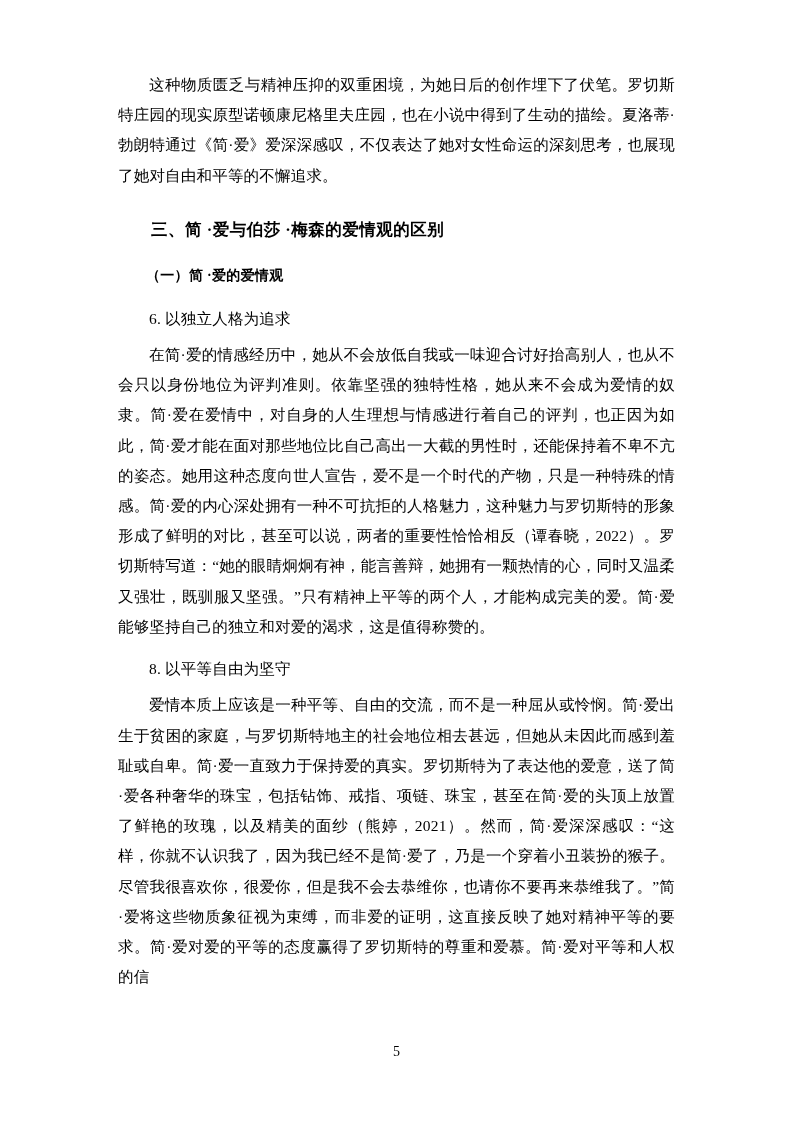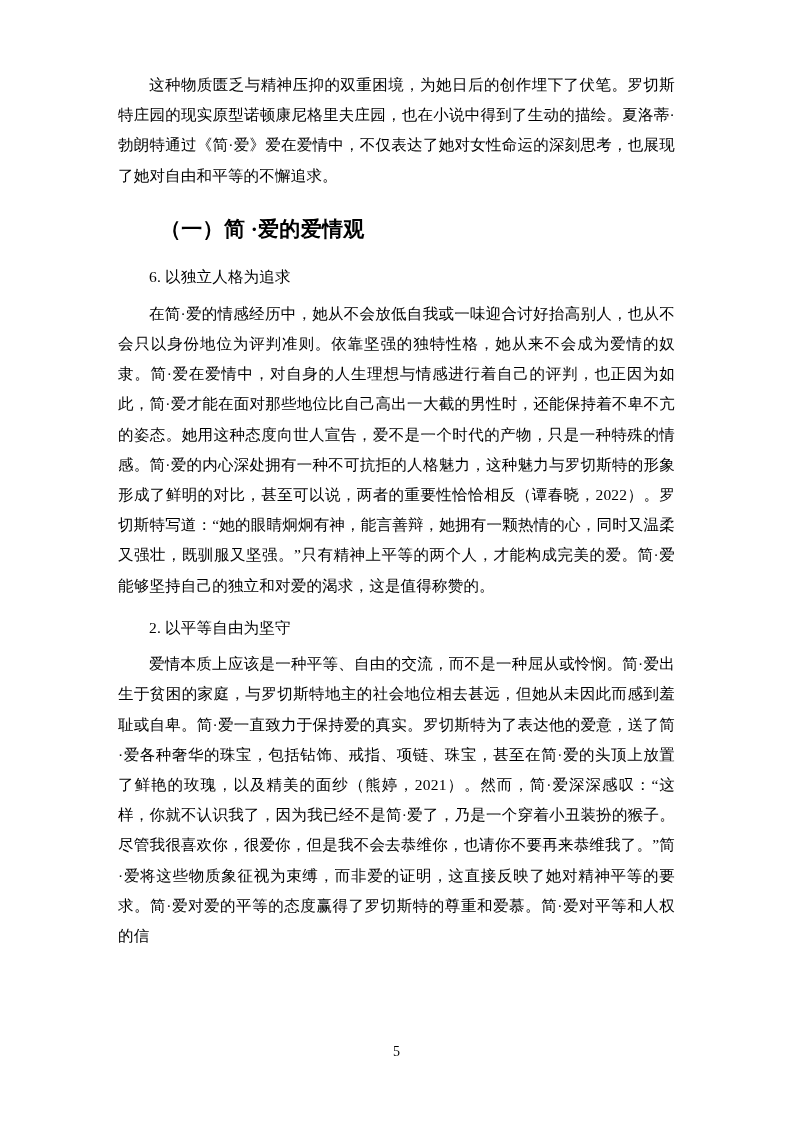--- a/index.html
+++ b/index.html
@@ -36,21 +36,21 @@
   }
   h2.section-heading {
     font-size: 16.5px;
     font-weight: bold;
     margin: 26px 0 22px 0;
     text-indent: 2em;
     letter-spacing: 0.5px;
     line-height: 1.6;
   }
   h3.sub-heading {
-    font-size: 21px;
+    font-size: 14px;
     font-weight: bold;
     margin: 22px 0 16px 0;
     text-indent: 2em;
     letter-spacing: 0.3px;
     line-height: 1.6;
   }
   p.list-item {
     font-size: 15.5px;
     line-height: 1.95;
     margin: 0 0 6px 0;
@@ -67,31 +67,32 @@
     font-size: 14px;
     font-family: "Liberation Serif", "DejaVu Serif", serif;
   }
 </style>
 </head>
 <body>
 
 <div class="page">
   <div class="content">
 
-    <p class="body-text">这种物质匮乏与精神压抑的双重困境，为她日后的创作埋下了伏笔。罗切斯特庄园的现实原型诺顿康尼格里夫庄园，也在小说中得到了生动的描绘。夏洛蒂·勃朗特通过《简·爱》爱在爱情中，不仅表达了她对女性命运的深刻思考，也展现了她对自由和平等的不懈追求。</p>
+    <p class="body-text">这种物质匮乏与精神压抑的双重困境，为她日后的创作埋下了伏笔。罗切斯特庄园的现实原型诺顿康尼格里夫庄园，也在小说中得到了生动的描绘。夏洛蒂·勃朗特通过《简·爱》爱深深感叹，不仅表达了她对女性命运的深刻思考，也展现了她对自由和平等的不懈追求。</p>
 
+    <h2 class="section-heading">三、简 ·爱与伯莎 ·梅森的爱情观的区别</h2>
 
     <h3 class="sub-heading">（一）简 ·爱的爱情观</h3>
 
     <p class="list-item">6. 以独立人格为追求</p>
 
     <p class="body-text">在简·爱的情感经历中，她从不会放低自我或一味迎合讨好抬高别人，也从不会只以身份地位为评判准则。依靠坚强的独特性格，她从来不会成为爱情的奴隶。简·爱在爱情中，对自身的人生理想与情感进行着自己的评判，也正因为如此，简·爱才能在面对那些地位比自己高出一大截的男性时，还能保持着不卑不亢的姿态。她用这种态度向世人宣告，爱不是一个时代的产物，只是一种特殊的情感。简·爱的内心深处拥有一种不可抗拒的人格魅力，这种魅力与罗切斯特的形象形成了鲜明的对比，甚至可以说，两者的重要性恰恰相反（谭春晓，2022）。罗切斯特写道：“她的眼睛炯炯有神，能言善辩，她拥有一颗热情的心，同时又温柔又强壮，既驯服又坚强。”只有精神上平等的两个人，才能构成完美的爱。简·爱能够坚持自己的独立和对爱的渴求，这是值得称赞的。</p>
 
     <div class="spacer-sm"></div>
 
-    <p class="list-item">2. 以平等自由为坚守</p>
+    <p class="list-item">8. 以平等自由为坚守</p>
 
     <p class="body-text">爱情本质上应该是一种平等、自由的交流，而不是一种屈从或怜悯。简·爱出生于贫困的家庭，与罗切斯特地主的社会地位相去甚远，但她从未因此而感到羞耻或自卑。简·爱一直致力于保持爱的真实。罗切斯特为了表达他的爱意，送了简·爱各种奢华的珠宝，包括钻饰、戒指、项链、珠宝，甚至在简·爱的头顶上放置了鲜艳的玫瑰，以及精美的面纱（熊婷，2021）。然而，简·爱深深感叹：“这样，你就不认识我了，因为我已经不是简·爱了，乃是一个穿着小丑装扮的猴子。尽管我很喜欢你，很爱你，但是我不会去恭维你，也请你不要再来恭维我了。”简·爱将这些物质象征视为束缚，而非爱的证明，这直接反映了她对精神平等的要求。简·爱对爱的平等的态度赢得了罗切斯特的尊重和爱慕。简·爱对平等和人权的信</p>
 
   </div>
 
   <div class="page-number">5</div>
 </div>
 
 </body></html>

